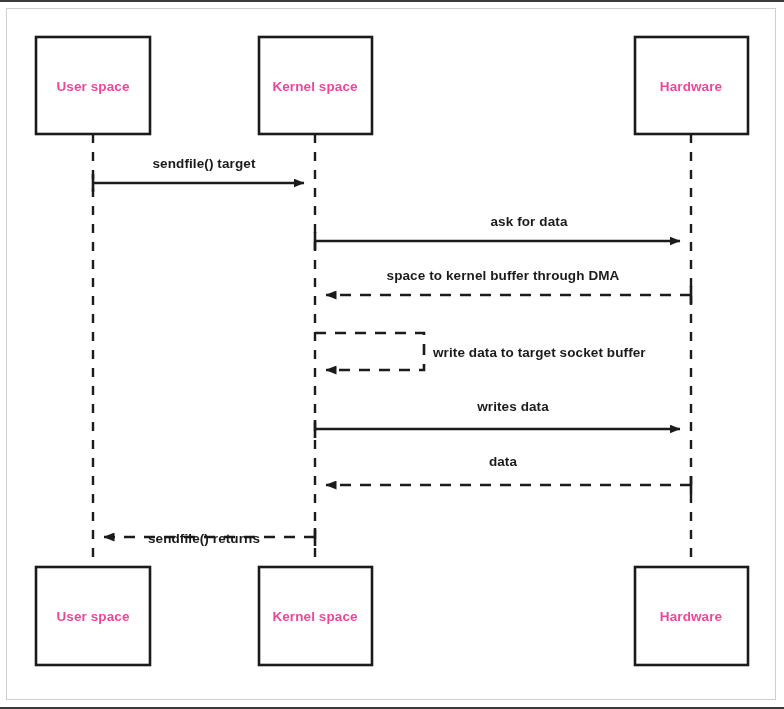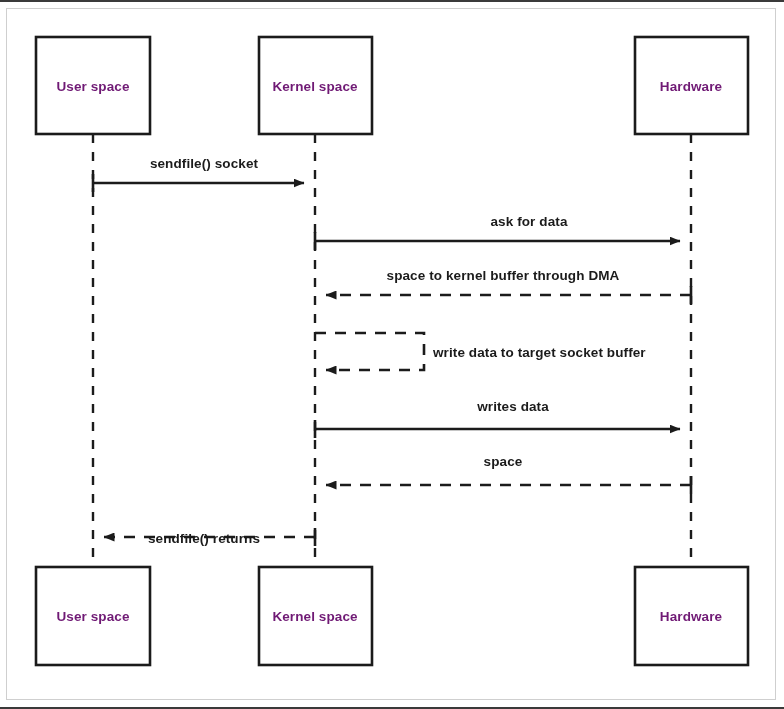--- a/index.html
+++ b/index.html
@@ -56,21 +56,21 @@
     letter-spacing: 0.1px;
     -webkit-font-smoothing: antialiased;
   }
   .lbl.center { transform: translateX(-50%); }
 
   .actor-name {
     position: absolute;
     font-family: "Liberation Sans", sans-serif;
     font-size: 13.5px;
     font-weight: 700;
-    color: #701a75;
+    color: #ec4899;
     white-space: nowrap;
     transform: translate(-50%, -50%);
     letter-spacing: 0.1px;
   }
 </style>
 </head>
 <body>
 
 <div id="page">
   <div class="edge-rule top"></div>
@@ -127,21 +127,21 @@
       </g>
   </svg>
 
   <div id="labels-layer">
       <div class="actor-name" style="left: 93px; top: 85.5px;">User space</div>
       <div class="actor-name" style="left: 315px; top: 85.5px;">Kernel space</div>
       <div class="actor-name" style="left: 691px; top: 85.5px;">Hardware</div>
       <div class="actor-name" style="left: 93px; top: 616px;">User space</div>
       <div class="actor-name" style="left: 315px; top: 616px;">Kernel space</div>
       <div class="actor-name" style="left: 691px; top: 616px;">Hardware</div>
-      <div class="lbl center" style="left: 204px; top: 171px; transform: translate(-50%, -100%);">sendfile() socket</div>
+      <div class="lbl center" style="left: 204px; top: 171px; transform: translate(-50%, -100%);">sendfile() target</div>
       <div class="lbl center" style="left: 529px; top: 229px; transform: translate(-50%, -100%);">ask for data</div>
       <div class="lbl center" style="left: 503px; top: 283px; transform: translate(-50%, -100%);">space to kernel buffer through DMA</div>
       <div class="lbl" style="left: 433px; top: 352px; transform: translateY(-50%);">write data to target socket buffer</div>
       <div class="lbl center" style="left: 503px; top: 414px; transform: translate(-50%, -100%); margin-left: 10px;">writes data</div>
-      <div class="lbl center" style="left: 503px; top: 469px; transform: translate(-50%, -100%);">space</div>
+      <div class="lbl center" style="left: 503px; top: 469px; transform: translate(-50%, -100%);">data</div>
       <div class="lbl center" style="left: 204px; top: 526px; transform: translate(-50%, -100%); margin-top: 20px;">sendfile() returns</div>
     </div>
 </div>
 
 </body></html>

